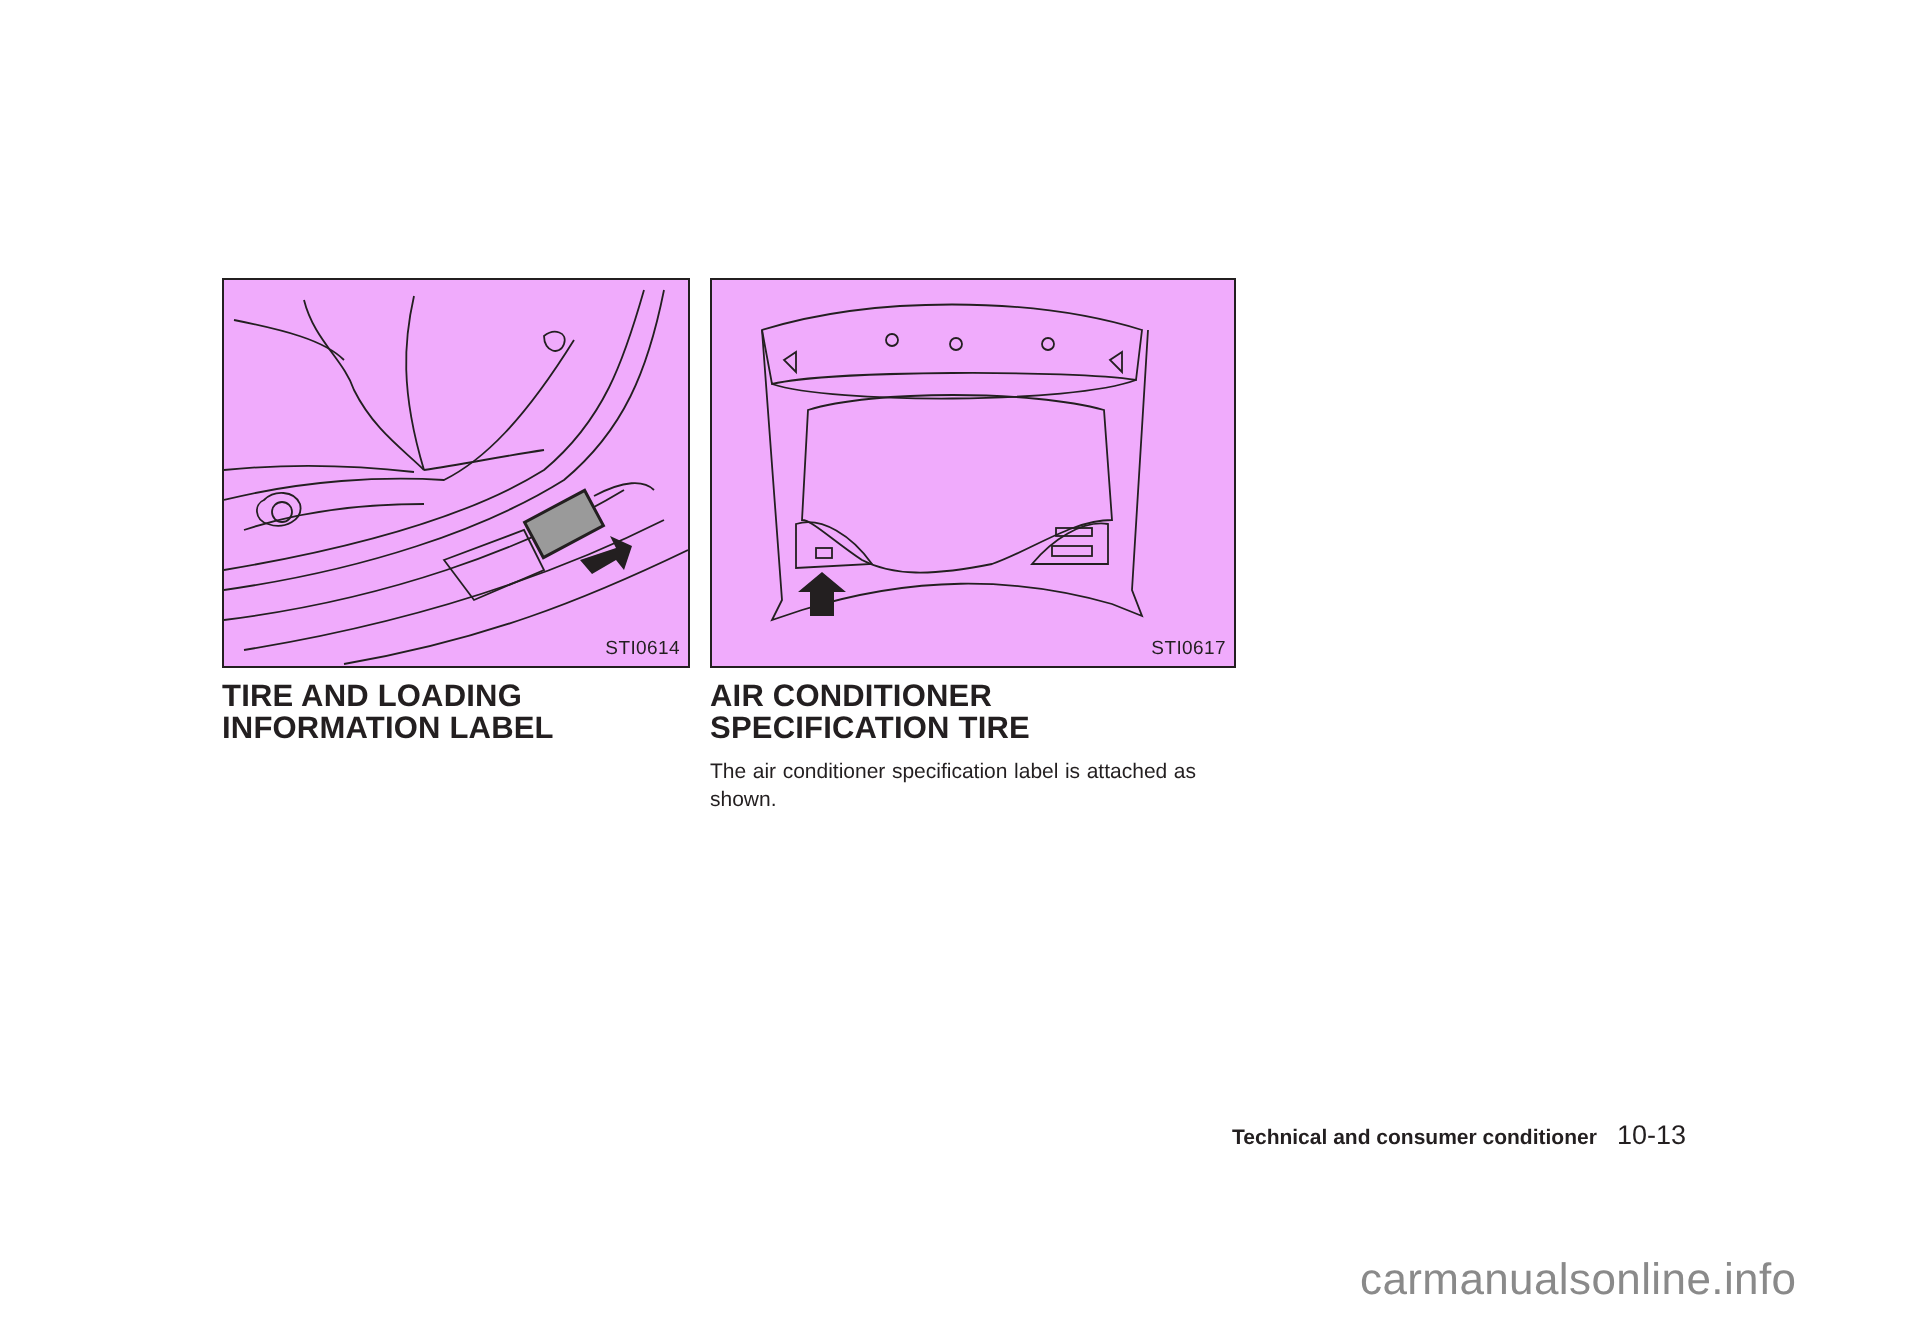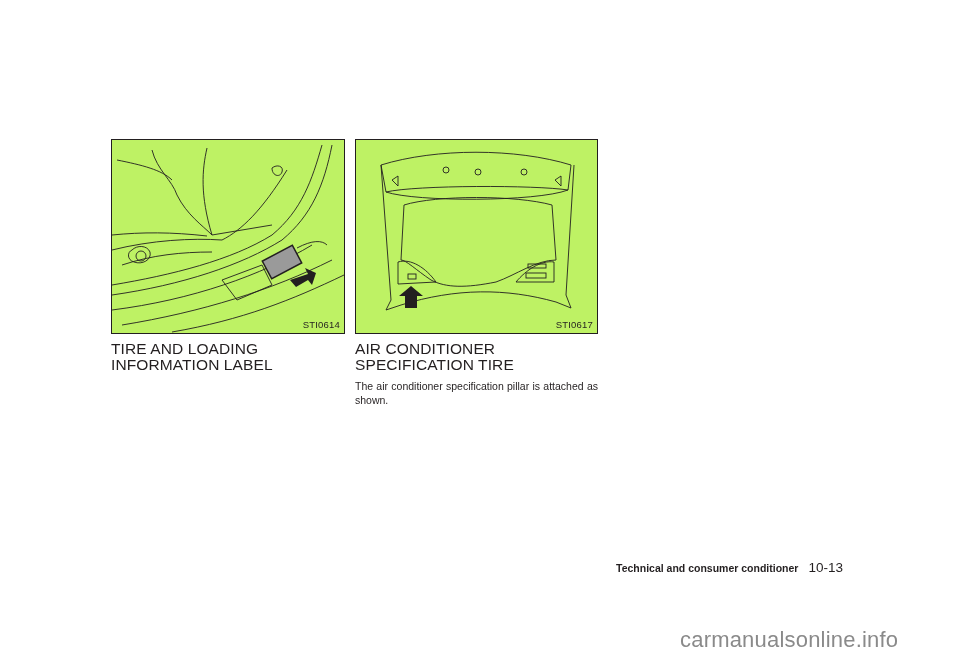--- a/index.html
+++ b/index.html
@@ -2,31 +2,31 @@
 <html><head>
   <meta charset="utf-8">
   <style>
     html, body { margin: 0; padding: 0; }
     body {
       width: 960px; height: 664px; position: relative; overflow: hidden;
       background: #ffffff; color: #231f20;
       font-family: "Liberation Sans", "DejaVu Sans", sans-serif;
     }
     .figure {
-      position: absolute; border: 1px solid #231f20; background: #bef264;
+      position: absolute; border: 1px solid #231f20; background: #f0abfc;
       box-sizing: border-box;
     }
     .figure svg { position: absolute; left: 0; top: 0; }
     .fig-code {
       position: absolute; right: 4px; bottom: 3px;
       font-size: 9.5px; letter-spacing: 0.2px; color: #231f20;
     }
     .section { position: absolute; }
     .section h2 {
-      margin: 0; font-weight: normal; font-size: 15.5px; line-height: 16px;
+      margin: 0; font-weight: bold; font-size: 15.5px; line-height: 16px;
       letter-spacing: 0.1px; color: #231f20;
     }
     .section p {
       margin: 7px 0 0 0; font-size: 10.5px; line-height: 13.5px;
       text-align: justify; color: #231f20;
     }
     .footer {
       position: absolute; left: 616px; top: 560px; white-space: nowrap;
       font-size: 10.5px; color: #231f20;
     }
@@ -62,21 +62,21 @@
       <path d="M160 28 C165 24, 172 26, 170 32 C168 38, 160 36, 160 28 Z"></path>
     </g>
     <g>
       <rect x="153" y="112" width="34" height="20" transform="rotate(-28 170 122)" fill="#9a9a9a" stroke="#231f20" stroke-width="1.5"></rect>
     </g>
     <path d="M178 140 L196 134 L193 128 L204 133 L200 145 L196 140 L184 147 Z" fill="#231f20"></path>
   </svg>
   <span class="fig-code">STI0614</span>
 </div>
 
-<div class="figure" style="left:355px; top:139px; width:243px; height:195px;">
+<div class="figure" style="left:355px; top:139px; width:263px; height:195px;">
   <svg width="241" height="193" viewBox="0 0 241 193">
     <g fill="none" stroke="#231f20" stroke-width="0.9">
       <path d="M25 25 C80 8, 160 8, 215 25 L212 50 C180 45, 60 45, 30 52 Z"></path>
       <path d="M30 52 C60 62, 180 62, 212 50"></path>
       <path d="M25 25 L35 160 L30 170 L45 165 C100 148, 150 148, 200 162 L215 168 L210 155 L218 25"></path>
       <path d="M48 65 C80 55, 160 55, 196 65 L200 120 C180 120, 160 135, 140 142 C110 148, 90 148, 75 140 C60 130, 50 120, 45 120 Z"></path>
       <path d="M42 122 C55 118, 70 128, 80 142 L42 144 Z"></path>
       <path d="M198 122 C185 120, 170 130, 160 142 L198 142 Z"></path>
       <rect x="172" y="124" width="18" height="4"></rect>
       <rect x="170" y="133" width="20" height="5"></rect>
@@ -91,20 +91,20 @@
   </svg>
   <span class="fig-code">STI0617</span>
 </div>
 
 <div class="section" style="left:111px; top:341px; width:234px;">
   <h2>TIRE AND LOADING INFORMATION LABEL</h2>
 </div>
 
 <div class="section" style="left:355px; top:341px; width:243px;">
   <h2>AIR CONDITIONER SPECIFICATION TIRE</h2>
-  <p>The air conditioner specification pillar is attached as shown.</p>
+  <p>The air conditioner specification label is attached as shown.</p>
 </div>
 
 <div class="footer">
   <span class="sect">Technical and consumer conditioner</span><span class="pg">10-13</span>
 </div>
 
 <div class="watermark">carmanualsonline.info</div>
 
 </body></html>

